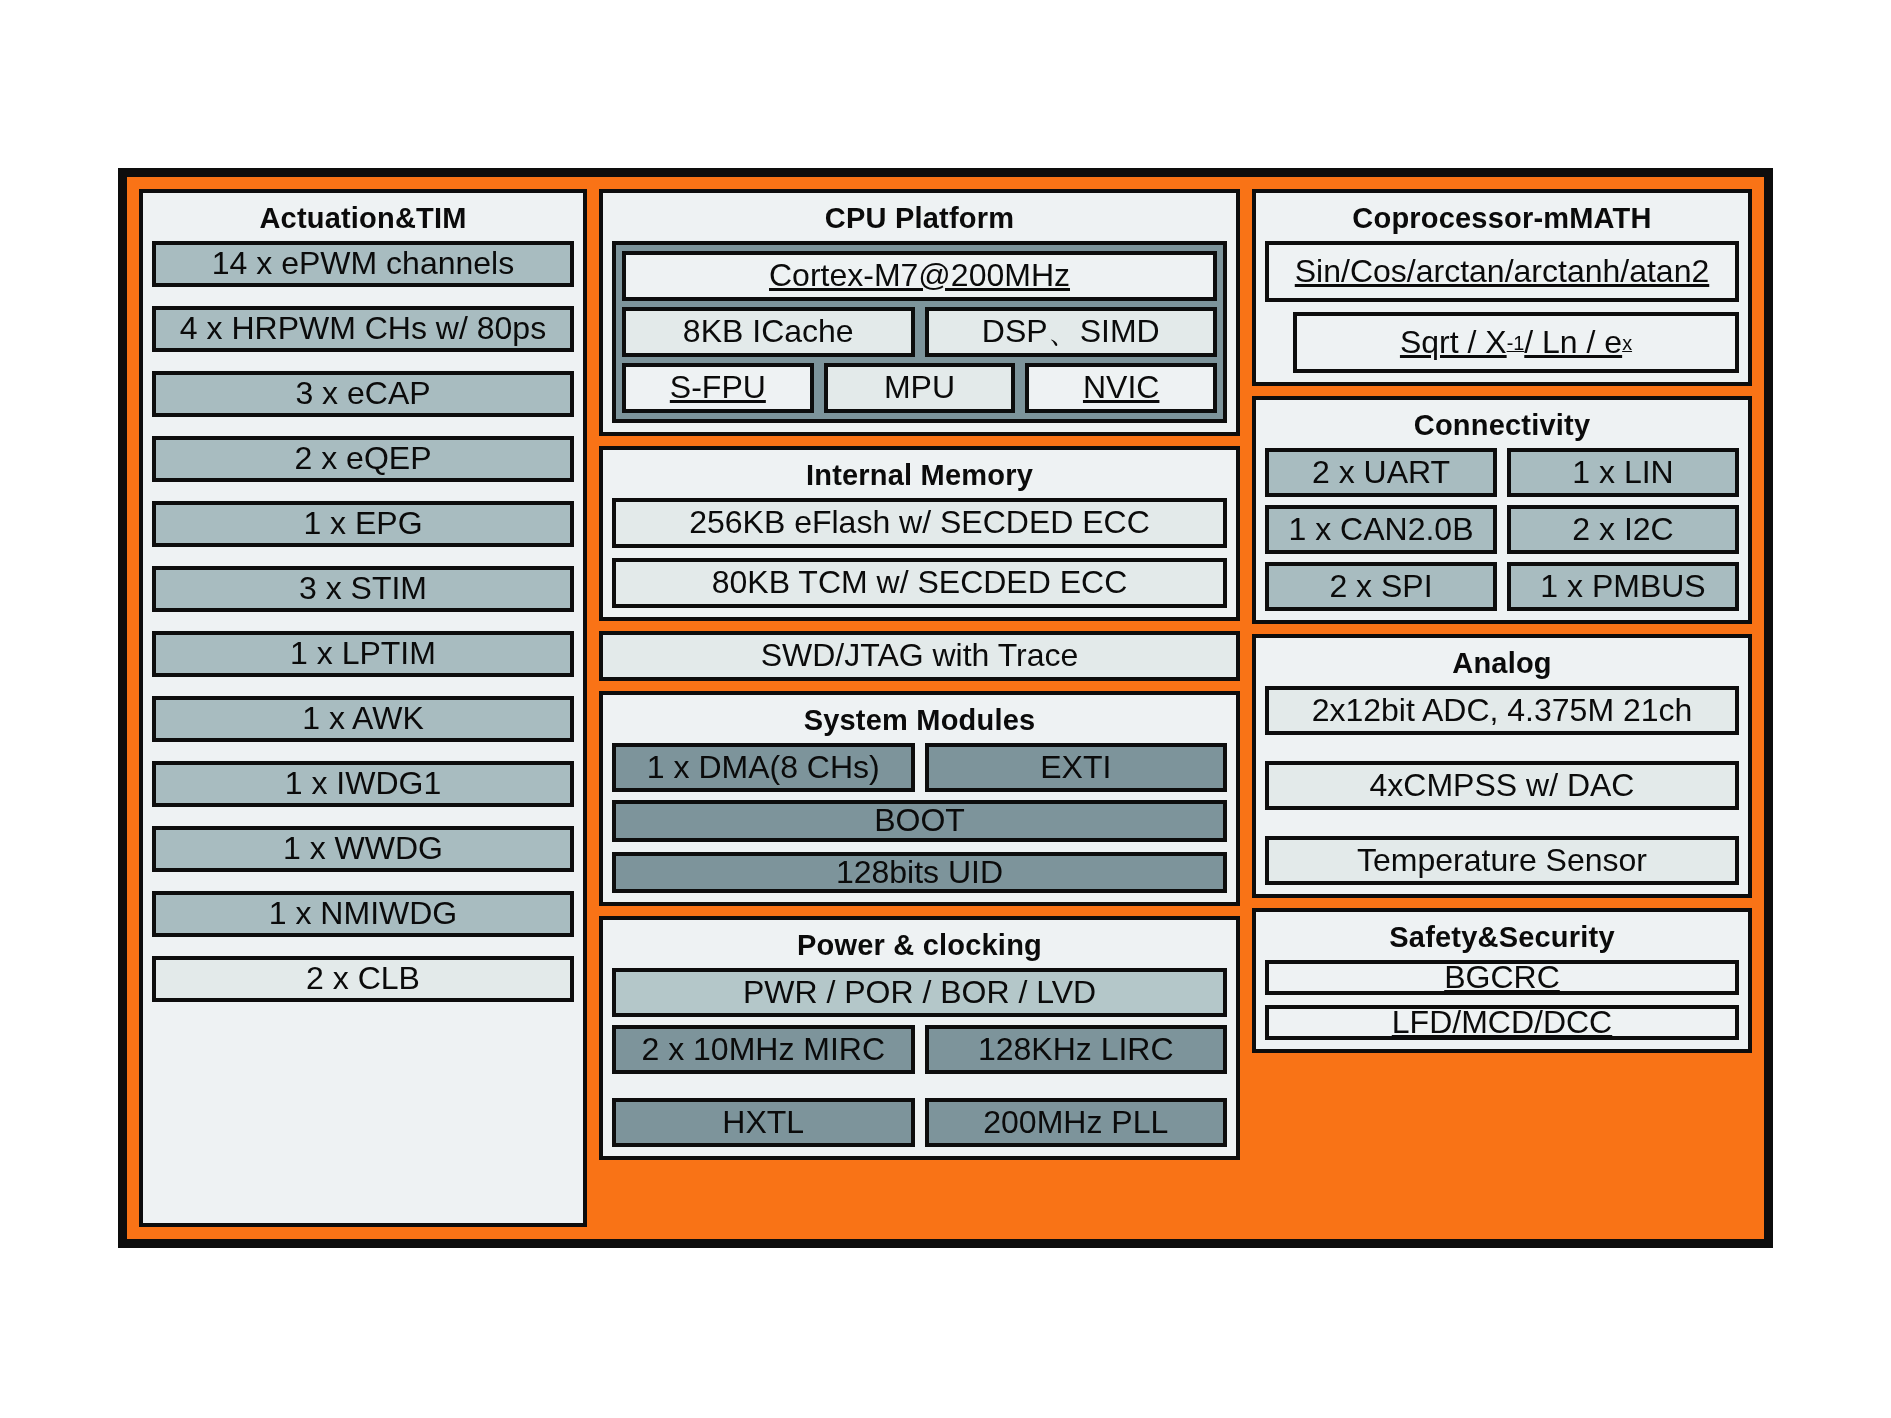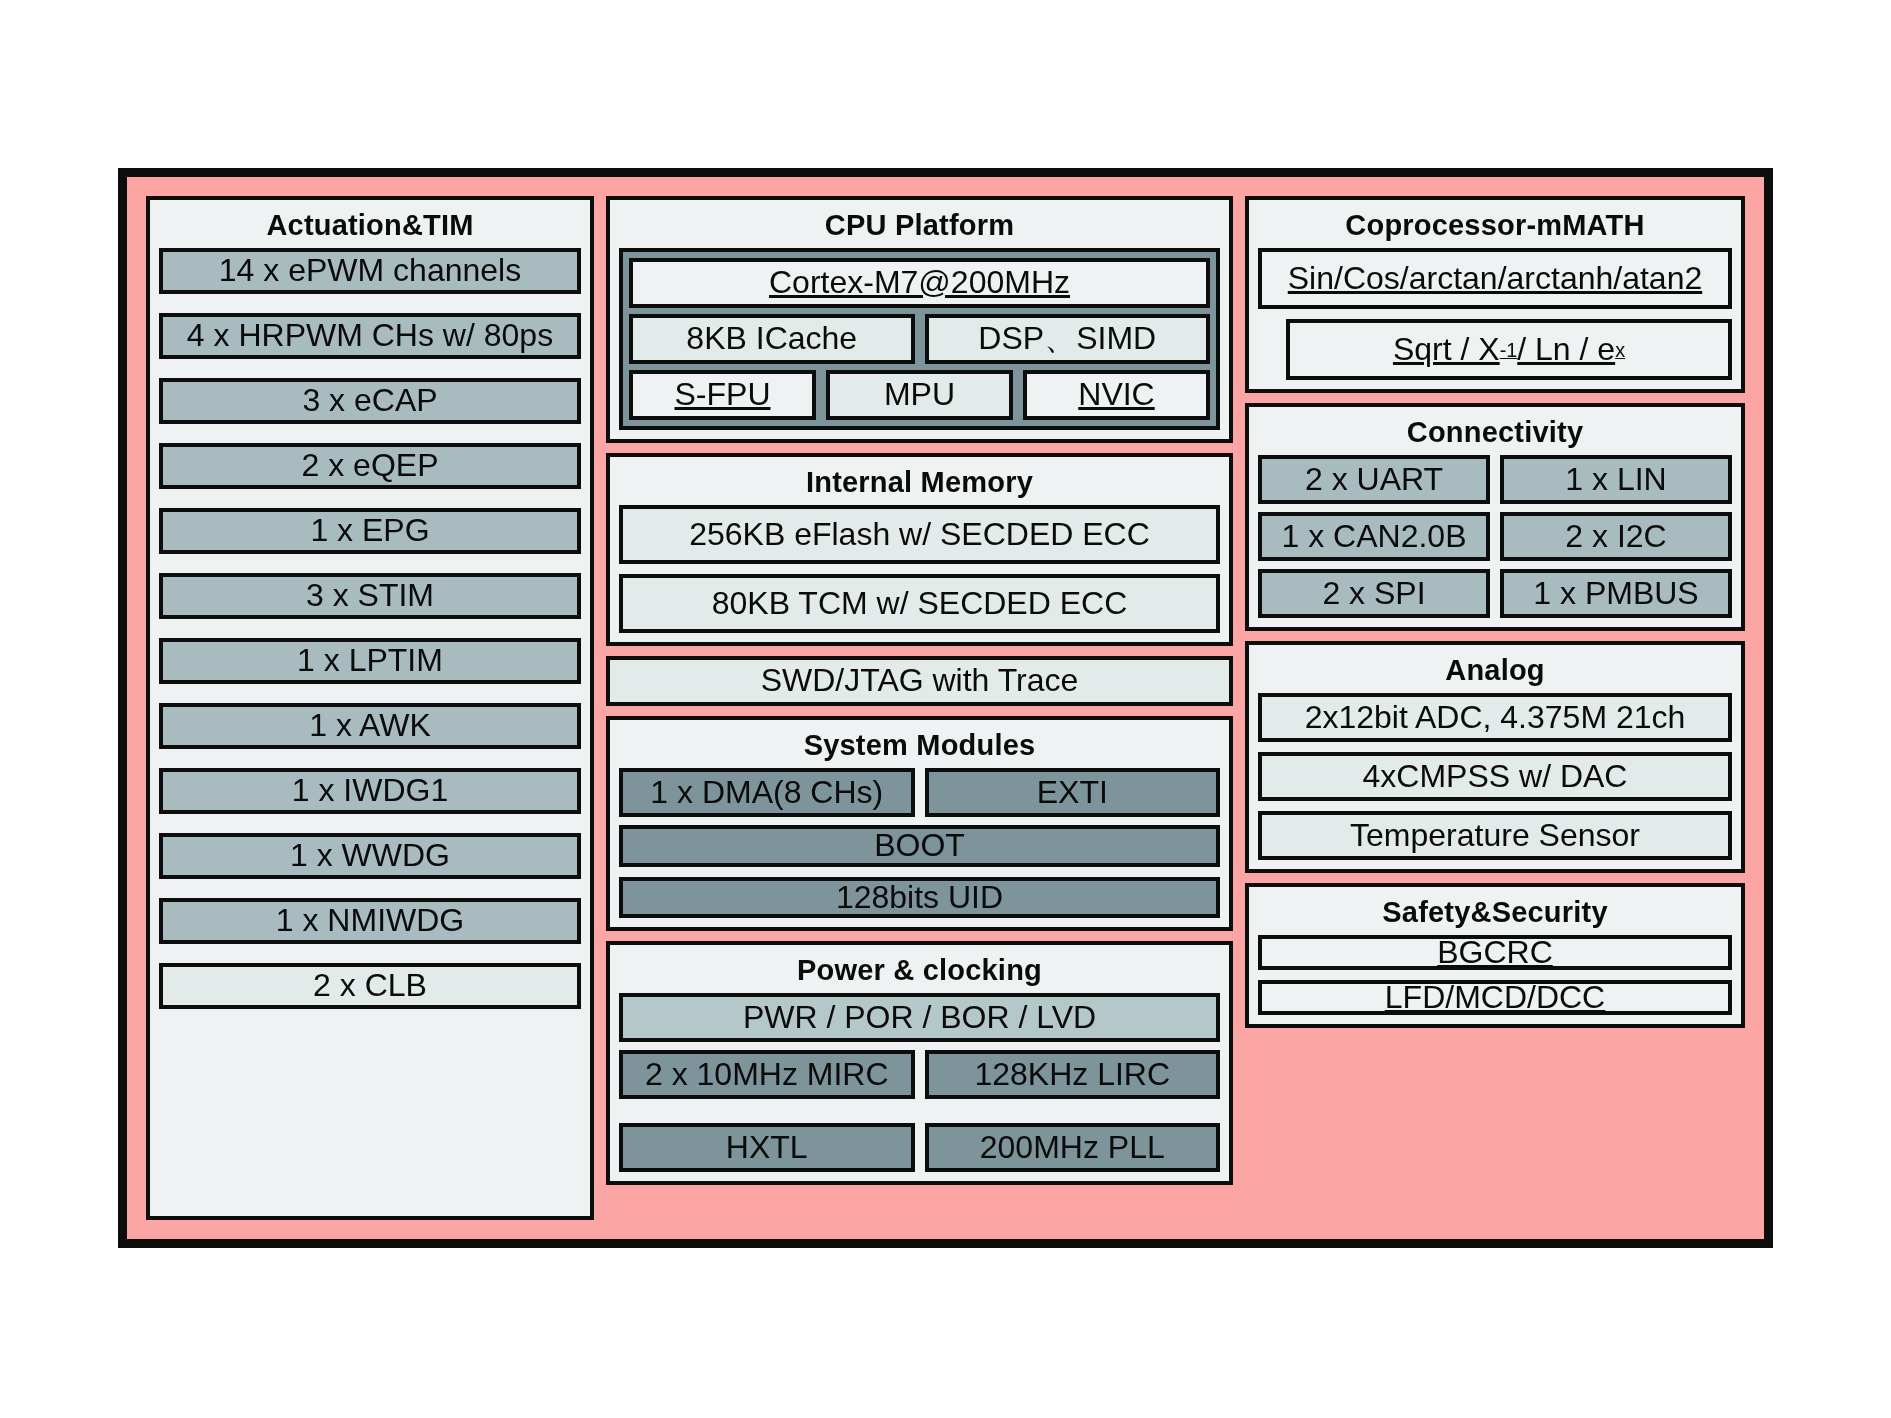--- a/index.html
+++ b/index.html
@@ -7,26 +7,26 @@
     width:1891px;height:1418px;
     font-family:"Liberation Sans","DejaVu Sans",sans-serif;
     -webkit-font-smoothing:antialiased;
   }
 
   
   .chip{
     position:absolute;
     left:118px; top:168px;
     width:1655px; height:1080px;
-    background:#fca5a5;
+    background:#f97316;
     border:9px solid #0d0d0d;
     box-sizing:border-box;
     display:flex;
     gap:12px;
-    padding:19px;
+    padding:12px;
   }
 
   
   .col{display:flex;flex-direction:column;gap:10px;box-sizing:border-box;}
   .col-left{width:448px;}
   .col-mid{flex:1;}
   .col-right{width:500px;}
 
   
   .group{
@@ -77,37 +77,37 @@
   
   .cpu-inner{
     background:#7d949b;
     border:4px solid #0d0d0d;
     box-sizing:border-box;
     padding:6px;
     display:flex;flex-direction:column;gap:6px;
   }
   .cpu-inner .blk{height:50px;}
 
-  .mem .blk{height:59px;}
+  .mem .blk{height:50px;}
   .mem .blk + .blk{margin-top:10px;}
 
   .jtag{height:50px;}
 
   .sysmod .row2 + .row2{margin-top:8px;flex-direction:column;}
   .sysmod .blk{height:49px;}
 
   .pwr .blk{height:49px;}
   .pwr .row2 + .row2{margin-top:24px;}
   .pwr .full + .row2{margin-top:8px;}
 
   
   .col-right .conn .blk{height:49px;}
   .col-right .conn .row2 + .row2{margin-top:8px;}
   .col-right .analog .blk{height:49px;}
-  .col-right .analog .blk + .blk{margin-top:10px;text-align:center;}
+  .col-right .analog .blk + .blk{margin-top:26px;text-align:center;}
   .col-right .safety .blk{height:35px;}
   .col-right .safety .blk + .blk{margin-top:10px;}
   .col-right .math .blk{height:61px;}
   .col-right .math .blk + .blk{margin-top:10px;margin-left:28px;}
 
   sup{font-size:.62em;vertical-align:super;line-height:0;}
 </style>
 </head>
 <body>
 

